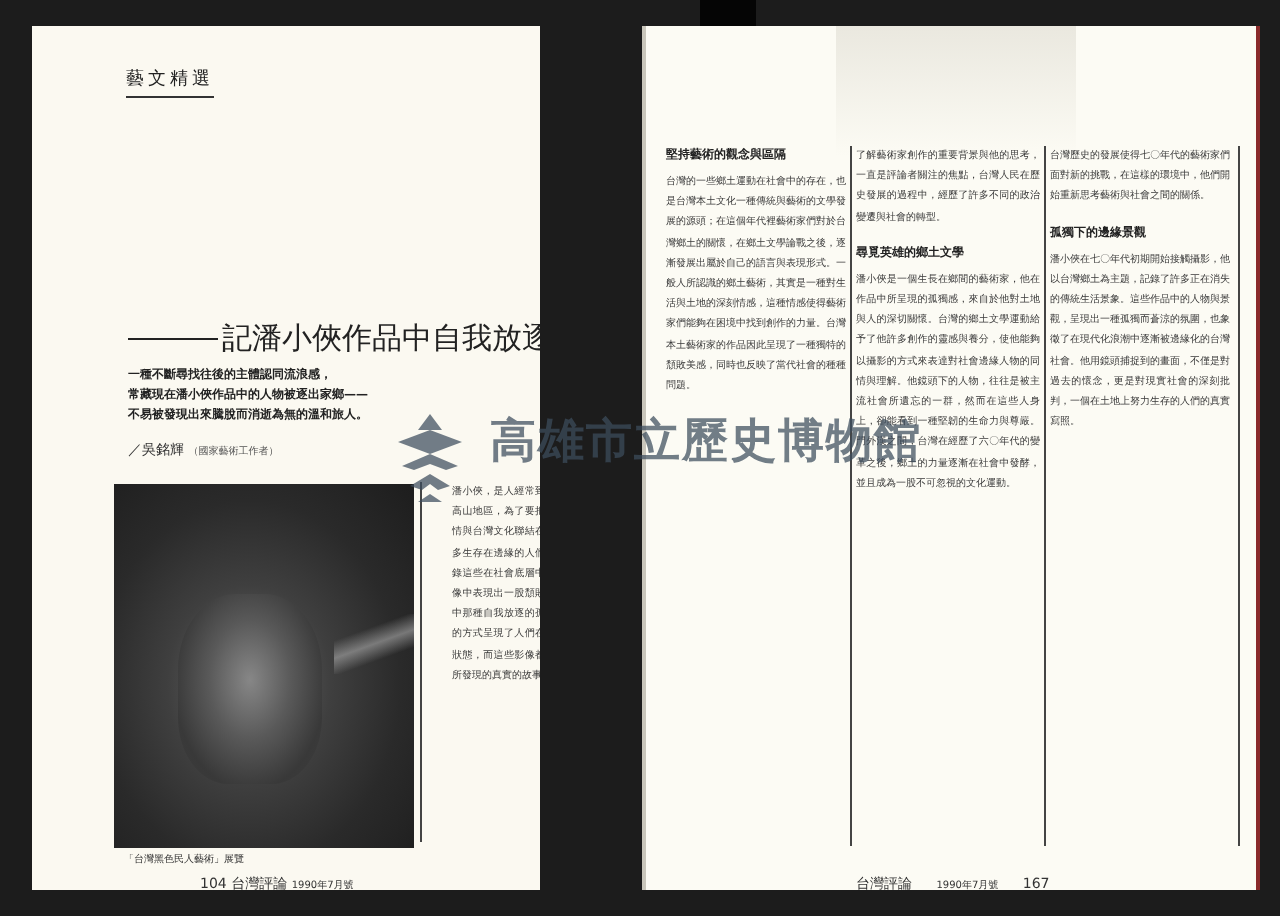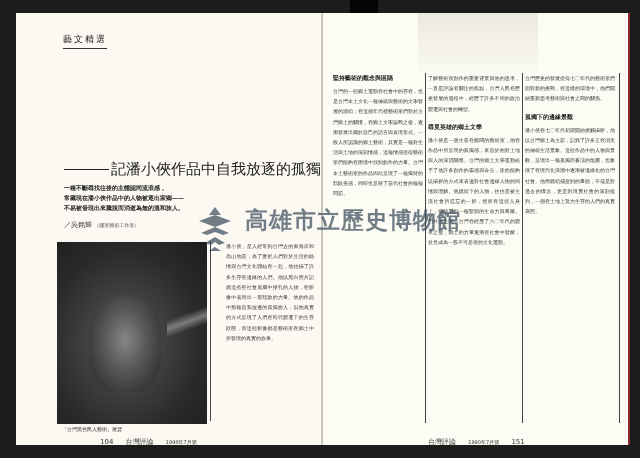--- a/index.html
+++ b/index.html
@@ -1,36 +1,36 @@
 <!DOCTYPE html>
 <html><head>
 <meta charset="utf-8">
 <style>
   html,body{margin:0;padding:0;}
   body{width:640px;height:458px;background:#1c1c1c;position:relative;overflow:hidden;font-family:"DejaVu Sans",sans-serif;}
   .page{position:absolute;top:13px;background:#fbf9f1;height:432px;overflow:hidden;}
-  .page.left{left:16px;width:306px;}
+  .page.left{left:16px;width:254px;}
   .page.right{left:323px;width:306px;background:#fcfbf4;}
   .spine{position:absolute;left:321px;top:13px;width:2px;height:432px;background:#c9c6bb;}
   .edge-right{position:absolute;left:628px;top:13px;width:2px;height:432px;background:#8a2a2a;}
   .top-notch{position:absolute;left:350px;top:0;width:28px;height:13px;background:#050505;}
 
   .kicker{position:absolute;left:47px;top:20px;font-size:9px;letter-spacing:2px;color:#222;border-bottom:1px solid #333;padding-bottom:2px;}
   .title{position:absolute;left:44px;top:79px;font-family:"DejaVu Serif",serif;font-size:29px;line-height:34px;color:#1a1a1a;letter-spacing:1px;width:270px;}
   .subtitle{position:absolute;left:48px;top:147px;font-size:15px;color:#222;white-space:nowrap;}
   .subtitle .dash{display:inline-block;width:45px;border-top:1px solid #222;vertical-align:middle;margin-right:2px;}
   .lead{position:absolute;left:48px;top:170px;font-size:6px;line-height:10px;color:#222;font-weight:bold;}
   .byline{position:absolute;left:48px;top:207px;font-size:7px;color:#333;}
   .byline .aff{font-size:5px;color:#555;}
   .photo{position:absolute;left:41px;top:229px;width:150px;height:182px;background:radial-gradient(ellipse at 45% 55%,#6b6b6b 0%,#3f3f3f 35%,#2a2a2a 65%,#1d1d1d 100%);}
   .photo .face{position:absolute;left:32px;top:55px;width:72px;height:95px;border-radius:40% 40% 35% 35%;background:radial-gradient(ellipse at 50% 45%,#8a8a8a 0%,#5a5a5a 40%,#383838 75%,transparent 100%);opacity:.9;}
   .photo .hand{position:absolute;left:110px;top:65px;width:40px;height:30px;background:linear-gradient(160deg,transparent 30%,#9a9a9a 50%,transparent 70%);opacity:.7;}
   .caption{position:absolute;left:46px;top:413px;font-size:5px;color:#333;}
   .folio-left{position:absolute;left:84px;top:424px;font-size:7px;color:#333;}
-  .folio-left span{margin-right:10px;}
+  .folio-left span{}
   .body-col{position:absolute;font-size:5px;line-height:10.2px;color:#3a3a3a;text-align:justify;}
   .col-rule{position:absolute;width:1px;background:#444;}
   .col-l{left:210px;top:228px;width:88px;}
   .c1{left:10px;top:60px;width:90px;}
   .c2{left:105px;top:60px;width:92px;}
   .c3{left:202px;top:60px;width:90px;}
   .col-head{font-size:6px;font-weight:bold;color:#222;margin:0 0 3px 0;line-height:10px;}
   .col-head.mt{margin-top:8px;}
   .shade{position:absolute;left:95px;top:0;width:120px;height:65px;background:linear-gradient(#eae8df,#fcfbf4);}
   .folio-right{position:absolute;left:95px;top:424px;font-size:7px;color:#333;}
@@ -97,21 +97,21 @@
   <div class="body-col c3">
     <div>台灣歷史的發展使得七〇年代的藝術家們面對新的挑戰，在這樣的環境中，他們開始重新思考藝術與社會之間的關係。</div>
     <div class="col-head mt">孤獨下的邊緣景觀</div>
     <div>潘小俠在七〇年代初期開始接觸攝影，他以台灣鄉土為主題，記錄了許多正在消失的傳統生活景象。這些作品中的人物與景觀，呈現出一種孤獨而蒼涼的氛圍，也象徵了在現代化浪潮中逐漸被邊緣化的台灣社會。他用鏡頭捕捉到的畫面，不僅是對過去的懷念，更是對現實社會的深刻批判，一個在土地上努力生存的人們的真實寫照。</div>
   </div>
   <div class="col-rule" style="left:296px;top:60px;height:350px;"></div>
 
   <div class="folio-right">
     <span>台灣評論</span>
     <span style="font-size:5px;">1990年7月號</span>
-    <span>151</span>
+    <span>167</span>
   </div>
 </div>
 
 <div class="edge-right"></div>
 
 <div class="watermark">
   <svg class="wm-logo" viewBox="0 0 40 48">
     <g fill="#3d4d5d" opacity="0.72">
       <polygon points="20,2 26,10 14,10"></polygon>
       <polygon points="4,16 20,10 36,16 20,22"></polygon>

